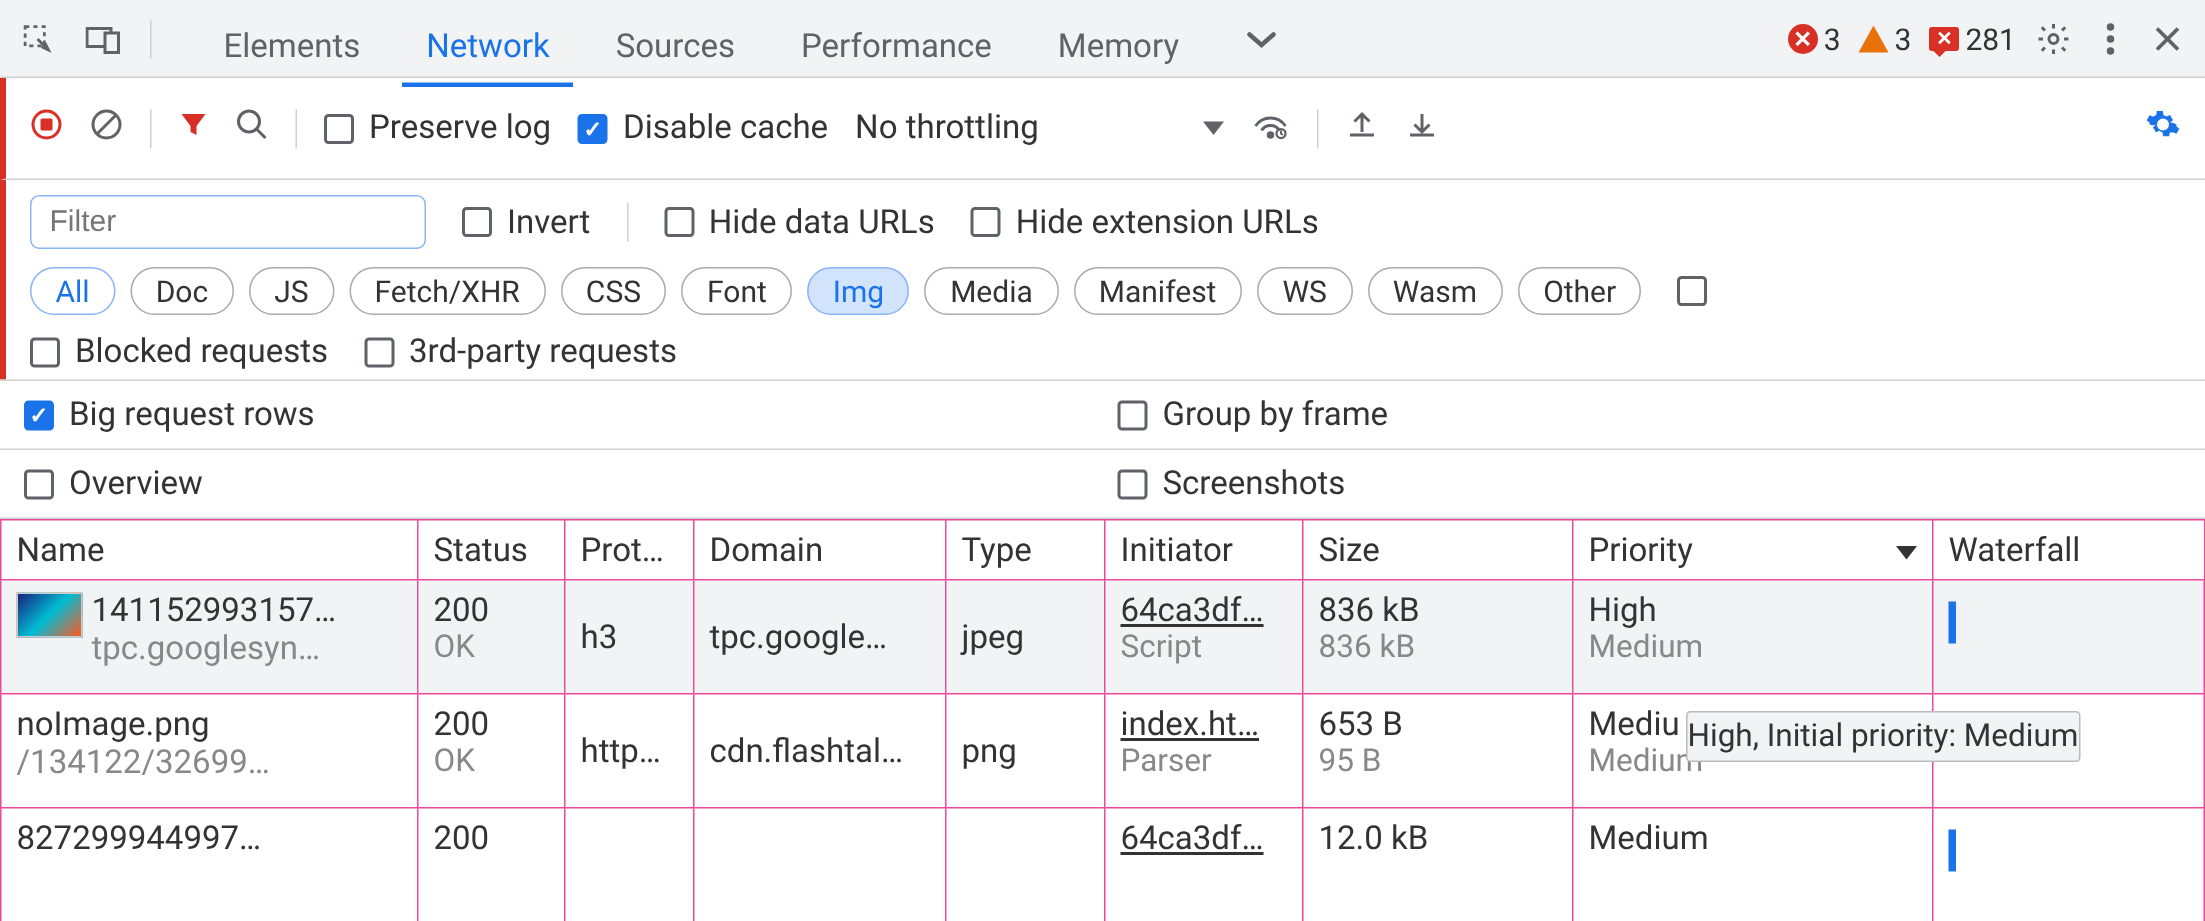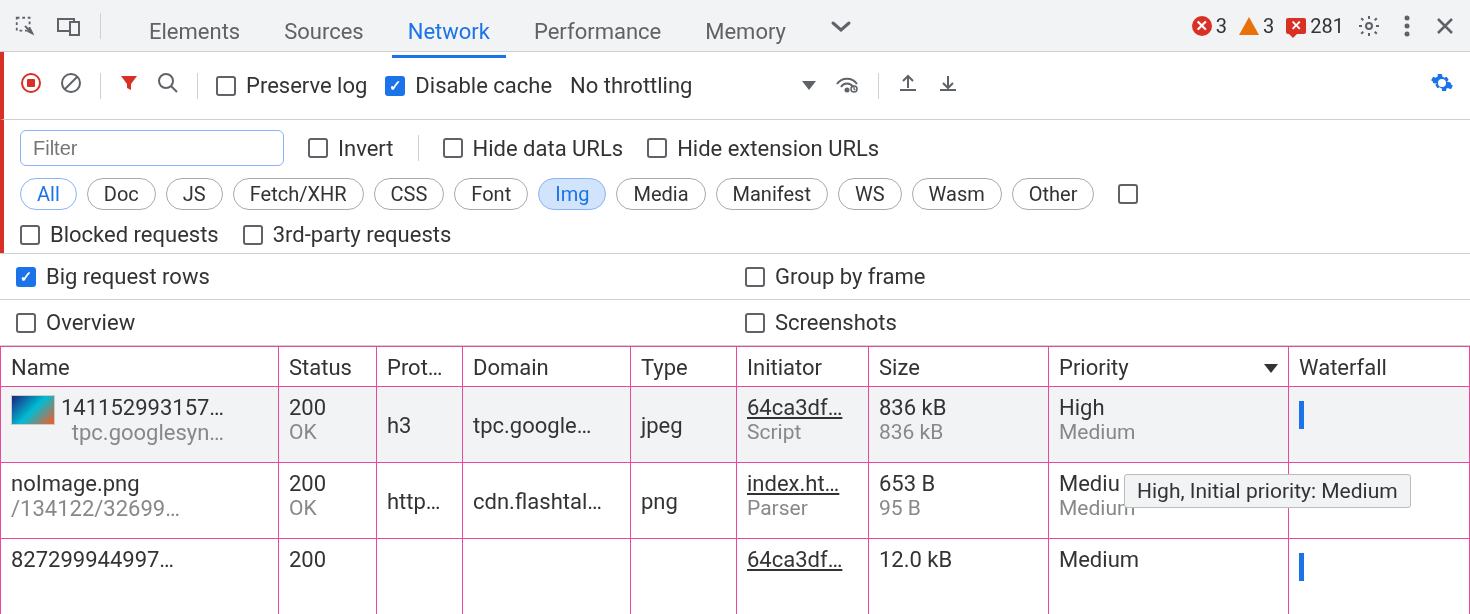--- a/index.html
+++ b/index.html
@@ -219,34 +219,34 @@
   .initiator-link { text-decoration: underline; color:#333; cursor:pointer; }
   .size-col { text-align:right; }
   .thumb {
     width:44px; height:30px;
     background: linear-gradient(135deg,#1a237e,#00bcd4,#ff5722);
     display:inline-block; vertical-align:top; margin-right:6px;
     border:1px solid #ccc;
   }
   .name-wrap { display:inline-block; vertical-align:top; max-width: calc(100% - 56px); }
   .name-wrap .line1 { overflow:hidden; text-overflow:ellipsis; white-space:nowrap; }
-  .name-wrap .line2 { color:#888; overflow:hidden; text-overflow:ellipsis; white-space:nowrap;text-align:right; }
+  .name-wrap .line2 { color:#888; overflow:hidden; text-overflow:ellipsis; white-space:nowrap; }
   .wf-bar {
     display:inline-block;
     width:5px;
     height:28px;
     background:#1a73e8;
     margin-top:6px;
   }
   .tooltip {
     position:absolute;
     background:#f1f3f4;
     border:1px solid #bbb;
     border-radius:3px;
-    padding:4px 12px;
+    padding:4px 0;
     font-size:21px;
     color:#333;
     white-space:nowrap;
     z-index:10;
   }
 </style>
 </head>
 <body>
 
 <div class="tabs-bar">
@@ -259,22 +259,22 @@
   </span>
   <span class="ico">
     <svg width="24" height="20" viewBox="0 0 24 20" fill="none" stroke="#5f6368" stroke-width="2">
         <rect x="1" y="3" width="16" height="12"></rect>
         <rect x="13" y="6" width="9" height="13" fill="#f1f3f4"></rect>
       </svg>
   </span>
   <span class="divider"></span>
   <div class="tabs">
     <div class="tab">Elements</div>
+    <div class="tab active">Network</div>
     <div class="tab">Sources</div>
-    <div class="tab active">Network</div>
     <div class="tab">Performance</div>
     <div class="tab">Memory</div>
   </div>
   <span class="ico" style="margin-left:4px">
     <svg width="24" height="14" viewBox="0 0 24 14" fill="none" stroke="#5f6368" stroke-width="3" stroke-linecap="round">
         <path d="M4 4 L12 11 L20 4"></path>
         <path d="M4 -2 L12 5 L20 -2" opacity="0"></path>
       </svg>
     <svg width="24" height="14" viewBox="0 0 24 14" fill="none" stroke="#5f6368" stroke-width="3" stroke-linecap="round" style="margin-left:-24px; transform:translateY(-6px)">
         <path d="M4 4 L12 11 L20 4" opacity="0"></path>

